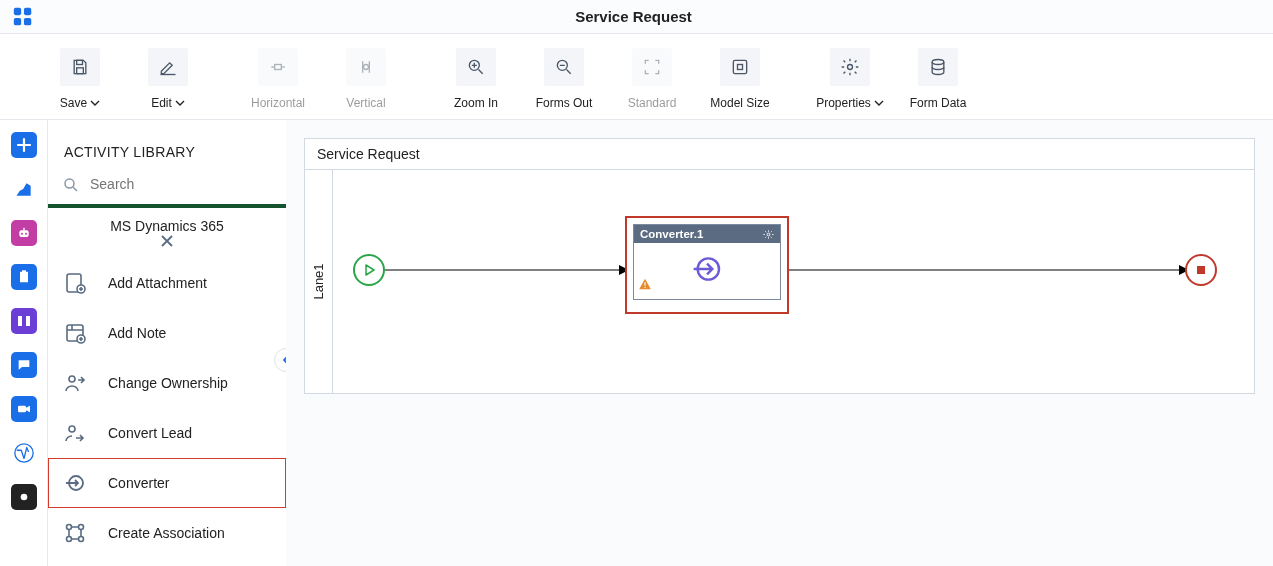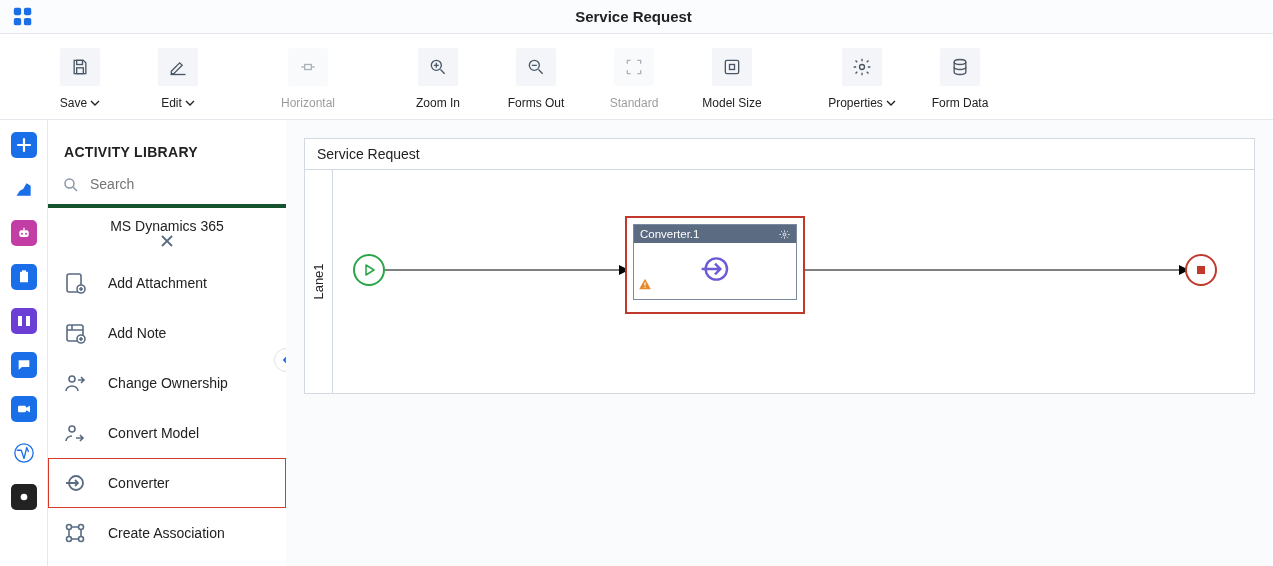--- a/index.html
+++ b/index.html
@@ -1,47 +1,47 @@
 <!DOCTYPE html>
 <html><head>
 <meta charset="utf-8">
 <style>
   * { box-sizing: border-box; margin: 0; padding: 0; }
   body { font-family: -apple-system, BlinkMacSystemFont, "Segoe UI", Arial, sans-serif; font-size: 13px; color: #333; background: #fff; width: 1273px; height: 566px; overflow: hidden; }
   .topbar { display: flex; align-items: center; height: 34px; border-bottom: 1px solid #e5e8ec; background: #fafcfe; padding-left: 12px; }
   .waffle { width: 22px; height: 22px; }
   .page-title { flex: 1; text-align: center; font-size: 15px; font-weight: 600; color: #222; padding-right: 40px; }
-  .toolbar { display: flex; align-items: flex-start; gap: 18px; height: 86px; padding: 14px 40px 0 40px; background: #fff; border-bottom: 1px solid #e5e8ec; }
+  .toolbar { display: flex; align-items: flex-start; gap: 8px; height: 86px; padding: 14px 40px 0 40px; background: #fff; border-bottom: 1px solid #e5e8ec; }
   .tool-btn { display: flex; flex-direction: column; align-items: center; width: 80px; cursor: pointer; }
   .tool-btn.disabled { opacity: .45; cursor: default; }
   .tool-icon-box { width: 40px; height: 38px; background: #f3f5f8; display: flex; align-items: center; justify-content: center; border-radius: 2px; }
   .tool-label { margin-top: 10px; font-size: 12px; color: #222; display: flex; align-items: center; gap: 3px; }
   .tool-group-gap { width: 14px; }
   .main { display: flex; height: calc(566px - 34px - 86px); }
   .leftbar { width: 48px; background: #fff; border-right: 1px solid #e5e8ec; display: flex; flex-direction: column; align-items: center; padding-top: 12px; gap: 18px; }
   .left-icon { width: 26px; height: 26px; border-radius: 5px; display: flex; align-items: center; justify-content: center; }
   .sidebar { width: 238px; background: #fff; position: relative; padding-top: 16px; }
-  .sidebar-title { font-size: 14px; font-weight: 700; color: #222; padding: 8px 16px 12px 16px; letter-spacing: .3px; }
+  .sidebar-title { font-size: 14px; font-weight: 400; color: #222; padding: 8px 16px 12px 16px; letter-spacing: .3px; }
   .search-row { display: flex; align-items: flex-start; padding: 4px 14px 10px 14px; border-bottom: 4px solid #14532d; }
   .search-row input { border: none; outline: none; font-size: 14px; color: #888; width: 160px; background: transparent; }
   .category-row { display: flex; align-items: center; justify-content: space-between; padding: 10px 14px; font-size: 14px; color: #222; flex-direction: column; }
   .lib-item { display: flex; align-items: center; gap: 20px; padding: 12px 14px 12px 14px; font-size: 14px; color: #222; cursor: grab; }
   .lib-item.selected { outline: 1.5px solid #d63a2a; outline-offset: -1px; }
   .lib-icon { width: 26px; height: 26px; color: #5a6b82; display: flex; align-items: center; justify-content: center; }
   .collapse-handle { position: absolute; right: -12px; top: 228px; width: 24px; height: 24px; border-radius: 50%; background: #fff; border: 1px solid #dfe4ea; display: flex; align-items: center; justify-content: center; }
   .canvas-wrap { flex: 1; background: #fafbfc; padding: 18px; position: relative; }
   .canvas { background: #fff; border: 1px solid #d3d9e0; width: 100%; height: 256px; }
   .canvas-title { border-bottom: 1px solid #d3d9e0; padding: 7px 12px; font-size: 14px; color: #222; }
   .flow-area { position: relative; height: calc(256px - 33px); }
   .lane-header { position: absolute; left: 0; top: 0; width: 28px; height: 100%; border-right: 1px solid #d3d9e0; display: flex; align-items: center; justify-content: center; }
   .lane-label { transform: rotate(-90deg); font-size: 13px; color: #222; white-space: nowrap; }
   .node-start { position: absolute; left: 48px; top: 84px; width: 32px; height: 32px; border: 2px solid #2aa649; border-radius: 50%; display: flex; align-items: center; justify-content: center; background: #fff; }
   .node-end { position: absolute; left: 880px; top: 84px; width: 32px; height: 32px; border: 2px solid #c0392b; border-radius: 50%; display: flex; align-items: center; justify-content: center; background: #fff; }
   .node-end-dot { width: 8px; height: 8px; background: #c0392b; }
-  .activity-box { position: absolute; left: 320px; top: 46px; width: 180px; height: 98px; border: 2px solid #c0392b; background: #fff; }
+  .activity-box { position: absolute; left: 320px; top: 46px; width: 164px; height: 98px; border: 2px solid #c0392b; background: #fff; font-weight: bold; }
   .activity-inner { position: absolute; left: 6px; top: 6px; right: 6px; height: 76px; border: 1px solid #7a8aa1; }
   .activity-header { background: #5a6b82; color: #fff; font-size: 11.5px; padding: 3px 6px; display: flex; justify-content: space-between; align-items: center; }
   .activity-body { height: calc(100% - 22px); display: flex; align-items: center; justify-content: center; position: relative; }
   .warn-tri { position: absolute; left: 4px; bottom: 4px; }
   svg { display: block; }
 </style>
 </head>
 <body>
 
 <div class="topbar">
@@ -101,20 +101,33 @@
           <svg width="20" height="20" viewBox="0 0 24 24" fill="none" stroke="#4a5666" stroke-width="1.6">
             <rect x="8" y="9" width="8" height="6"></rect>
             <path d="M4 12h3M17 12h3"></path>
           </svg>
         </span>
       </div>
     <div class="tool-label">
         <span>Horizontal</span>
       </div>
   </div>
+  <div class="tool-btn disabled">
+    <div class="tool-icon-box">
+        <span>
+          <svg width="20" height="20" viewBox="0 0 24 24" fill="none" stroke="#4a5666" stroke-width="1.6">
+            <path d="M8 5v14M16 5v14"></path>
+            <circle cx="12" cy="12" r="3"></circle>
+          </svg>
+        </span>
+      </div>
+    <div class="tool-label">
+        <span>Vertical</span>
+      </div>
+  </div>
   <div class="tool-group-gap"></div>
   <div class="tool-btn">
     <div class="tool-icon-box">
         <span>
           <svg width="20" height="20" viewBox="0 0 24 24" fill="none" stroke="#4a5666" stroke-width="1.6">
             <circle cx="10" cy="10" r="6"></circle>
             <path d="M15 15l5 5M10 7v6M7 10h6"></path>
           </svg>
         </span>
       </div>
@@ -303,21 +316,21 @@
       <span>Change Ownership</span>
     </div>
     <div class="lib-item">
       <span class="lib-icon">
           <svg width="24" height="24" viewBox="0 0 24 24" fill="none" stroke="#5a6b82" stroke-width="1.6">
             <circle cx="9" cy="8" r="3"></circle>
             <path d="M3 20c0-3 3-5 6-5"></path>
             <path d="M13 17h7M17 14l3 3-3 3"></path>
           </svg>
         </span>
-      <span>Convert Model</span>
+      <span>Convert Lead</span>
     </div>
     <div class="lib-item selected">
       <span class="lib-icon">
           <svg width="24" height="24" viewBox="0 0 24 24" fill="none" stroke="#5a6b82" stroke-width="1.8">
             <circle cx="13" cy="12" r="7"></circle>
             <path d="M3 12h12M12 9l3 3-3 3"></path>
           </svg>
         </span>
       <span>Converter</span>
     </div>

